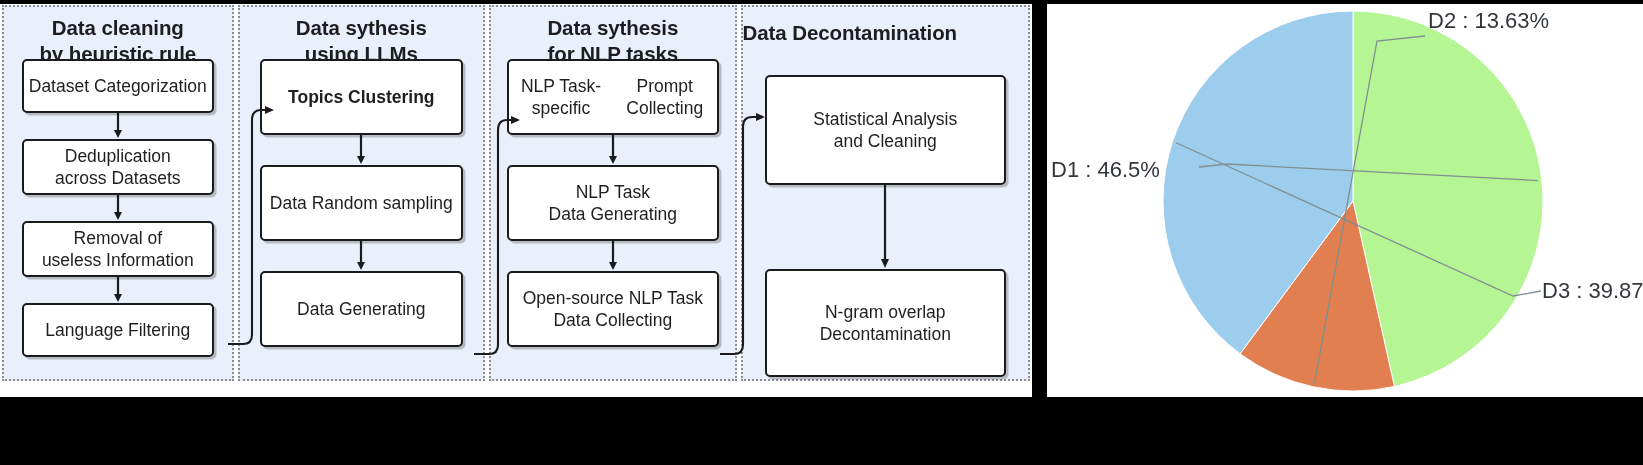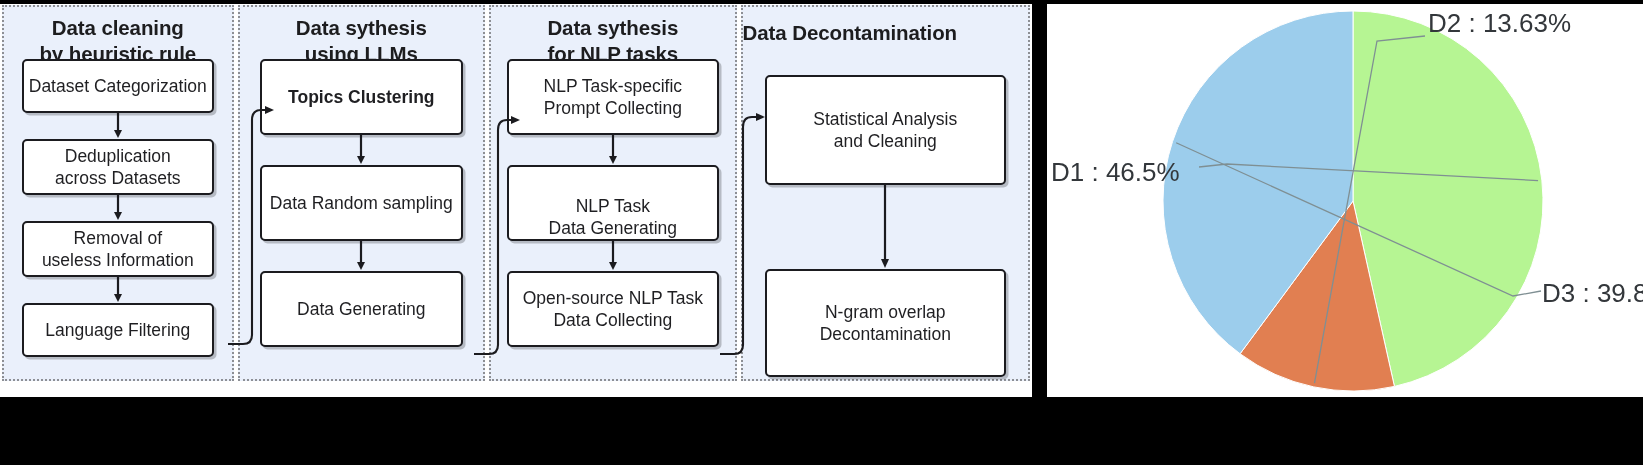--- a/index.html
+++ b/index.html
@@ -123,21 +123,21 @@
     height: 393px;
     background: #ffffff;
     overflow: hidden;
   }
   #piesvg {
     position: absolute;
     left: 0; top: 0;
   }
   .pie-label {
     position: absolute;
-    font-size: 26px;
+    font-size: 22px;
     color: #33373b;
     white-space: nowrap;
   }
 
   
   #bottomband {
     position: absolute;
     left: 0;
     top: 393px;
     width: 1643px;
@@ -222,31 +222,31 @@
         </div>
       </div>
     </div>
 
     <div class="panel" style="width:248px;">
       <div class="panel-title">
         <div>Data sythesis</div>
         <div>for NLP tasks</div>
       </div>
       <div class="boxes" style="padding:0 16px;">
-        <div class="node" style="height:76px; flex-direction:column;">
+        <div class="node" style="height:76px; flex-direction:row;">
           <span>NLP Task-specific</span>
           <span>Prompt Collecting</span>
         </div>
         <div class="vgap" style="height:30px;">
           <svg class="arrow-down" viewBox="0 0 14 30" style="height:30px;">
             <line x1="7" y1="0" x2="7" y2="23" stroke="#1b1b1f" stroke-width="2.2"></line>
             <path d="M7 29 L3 21 L11 21 Z" fill="#1b1b1f"></path>
           </svg>
         </div>
-        <div class="node" style="height:76px; flex-direction:column;justify-content:flex-end;">
+        <div class="node" style="height:76px; flex-direction:column;">
           <span>NLP Task</span>
           <span>Data Generating</span>
         </div>
         <div class="vgap" style="height:30px;">
           <svg class="arrow-down" viewBox="0 0 14 30" style="height:30px;">
             <line x1="7" y1="0" x2="7" y2="23" stroke="#1b1b1f" stroke-width="2.2"></line>
             <path d="M7 29 L3 21 L11 21 Z" fill="#1b1b1f"></path>
           </svg>
         </div>
         <div class="node" style="height:76px; flex-direction:column;">

